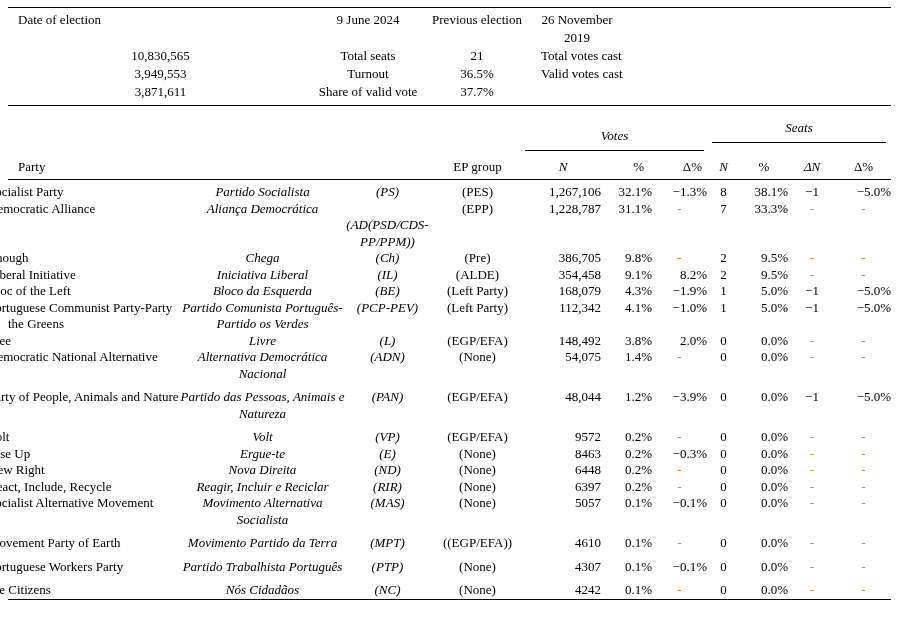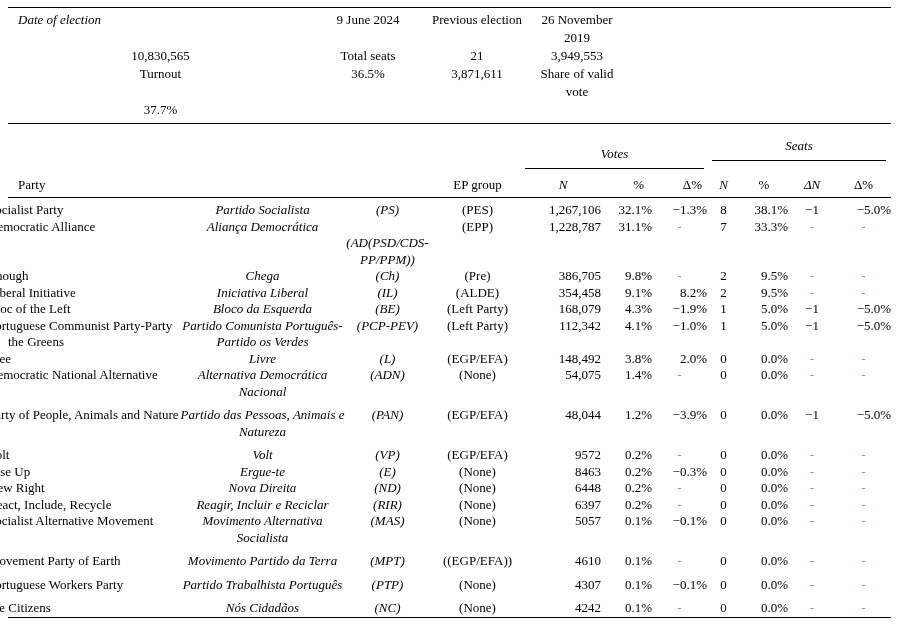--- a/index.html
+++ b/index.html
@@ -12,21 +12,21 @@
   }
   .rule { border-top:1.5px solid #000; height:0; }
   .rule-thin { border-top:1.2px solid #000; height:0; }
 
   
   .info-block {
     display:grid;
     grid-template-columns:305px 110px 108px 92px;
     line-height:18px; padding:3px 0 4px 0;
   }
-  .info-label-left   { text-align:left; padding-left:10px;font-style:italic; }
+  .info-label-left   { text-align:left; padding-left:10px; }
   .info-value-left   { text-align:center; }
   .info-label-right  { text-align:center; }
   .info-value-right  { text-align:center; }
 
   
   table.results { border-collapse:collapse; table-layout:fixed; width:883px; line-height:16.5px; }
   table.results th, table.results td { padding:0; font-weight:normal; vertical-align:top; }
 
   col.c1{width:172px} col.c2{width:165px} col.c3{width:85px} col.c4{width:95px}
   col.c5{width:76px}  col.c6{width:51px}  col.c7{width:55px} col.c8{width:33px}
@@ -74,24 +74,26 @@
   <div class="info-block">
     <div class="info-label-left">Date of election</div>
     <div class="info-value-left">9 June 2024</div>
     <div class="info-label-right">Previous election</div>
     <div class="info-value-right">26 November 2019</div>
 
     <div class="info-value-left">10,830,565</div>
     <div class="info-label-right">Total seats</div>
     <div class="info-value-right">21</div>
 
+    <div class="info-label-left">Total votes cast</div>
     <div class="info-value-left">3,949,553</div>
     <div class="info-label-right">Turnout</div>
     <div class="info-value-right">36.5%</div>
 
+    <div class="info-label-left">Valid votes cast</div>
     <div class="info-value-left">3,871,611</div>
     <div class="info-label-right">Share of valid vote</div>
     <div class="info-value-right">37.7%</div>
   </div>
 
   <div class="rule-thin"></div>
 
   <table class="results">
     <colgroup>
       <col class="c1">

